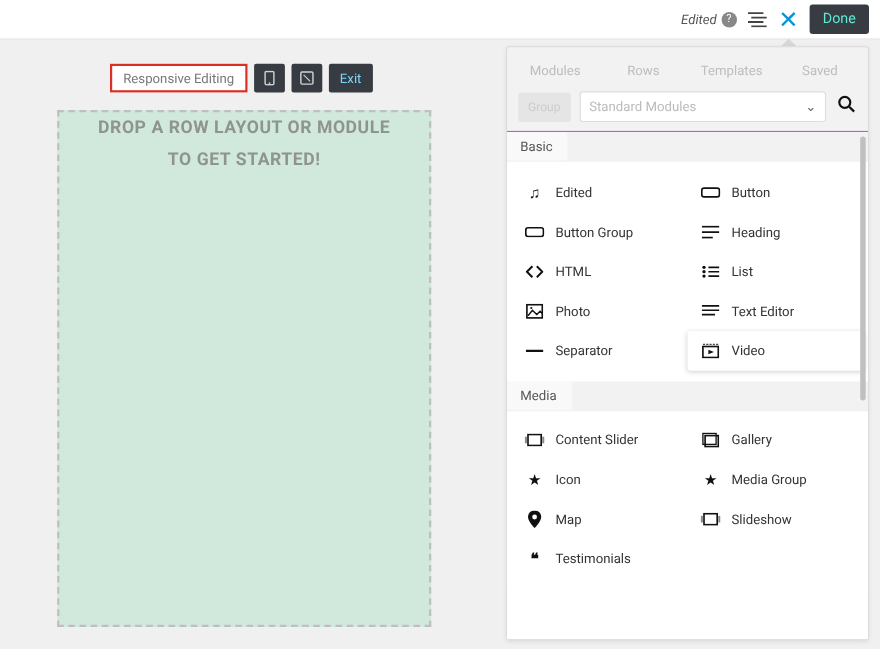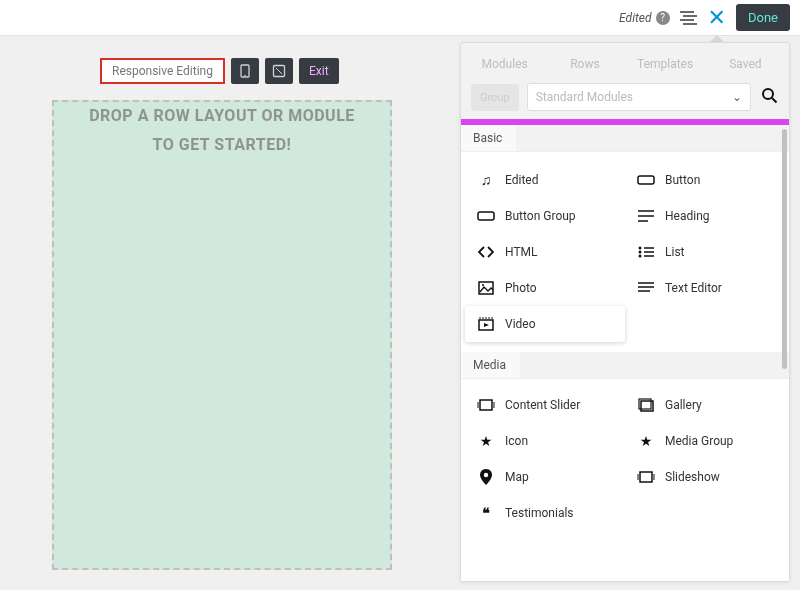--- a/index.html
+++ b/index.html
@@ -82,21 +82,21 @@
   }
   .toolbar .resp-edit {
     border: 2px solid #d93025;
     padding: 4px 10px;
     font-size: 12px;
     color: #777;
     background: #fff;
   }
   .toolbar .tb-btn {
     background: #373c42;
-    color: #f0abfc;
+    color: #7dd3fc;
     width: 28px;
     height: 26px;
     display: flex;
     align-items: center;
     justify-content: center;
     border-radius: 2px;
     font-size: 12px;
     cursor: pointer;
   }
   .toolbar .tb-btn.exit {
@@ -186,21 +186,21 @@
     font-weight: 700;
     color: #111;
     text-align: center;
     cursor: pointer;
   }
 
   .panel-body {
     flex: 1;
     overflow-y: hidden;
     background: #fff;
-    border-top: 6px solid #d946ef;
+    border-top: 1px solid #d946ef;
     position: relative;
   }
   .panel-body::after {
     content: "";
     position: absolute;
     right: 2px;
     top: 4px;
     width: 5px;
     height: 240px;
     background: #c0c0c0;
@@ -399,20 +399,28 @@
             <svg width="16" height="12" viewBox="0 0 16 12">
               <g stroke="#111" stroke-width="1.5">
                 <line x1="0" y1="1" x2="16" y2="1"></line>
                 <line x1="0" y1="5" x2="16" y2="5"></line>
                 <line x1="0" y1="9" x2="12" y2="9"></line>
               </g>
             </svg>
           </span>
           <span>Text Editor</span>
         </div>
+      <div class="module">
+          <span class="icn">
+            <svg width="16" height="4" viewBox="0 0 16 4">
+              <line x1="0" y1="2" x2="16" y2="2" stroke="#111" stroke-width="2"></line>
+            </svg>
+          </span>
+          <span>Separator</span>
+        </div>
       <div class="module highlight">
           <span class="icn">
             <svg width="16" height="14" viewBox="0 0 16 14">
               <rect x="1" y="3" width="14" height="10" fill="none" stroke="#111" stroke-width="1.5"></rect>
               <line x1="1" y1="1" x2="15" y2="1" stroke="#111" stroke-width="1" stroke-dasharray="2,1"></line>
               <polygon points="6,6 11,8 6,10" fill="#111"></polygon>
             </svg>
           </span>
           <span>Video</span>
         </div>

